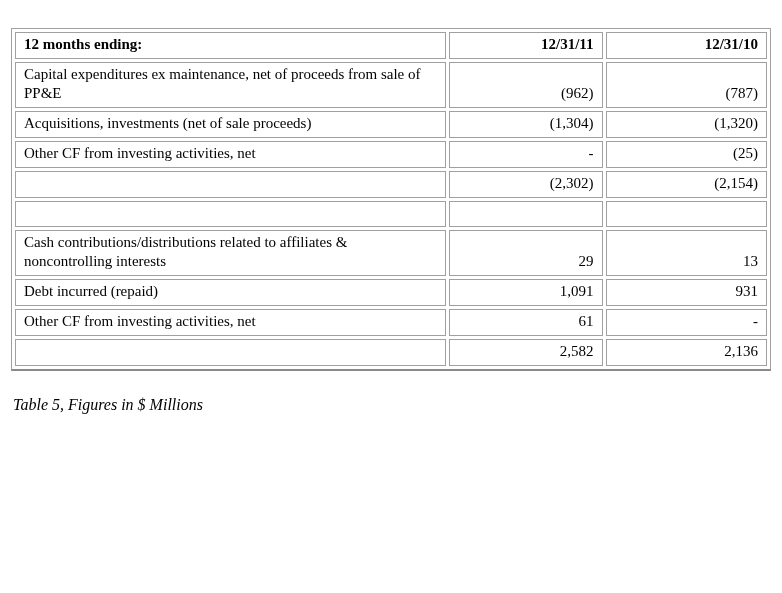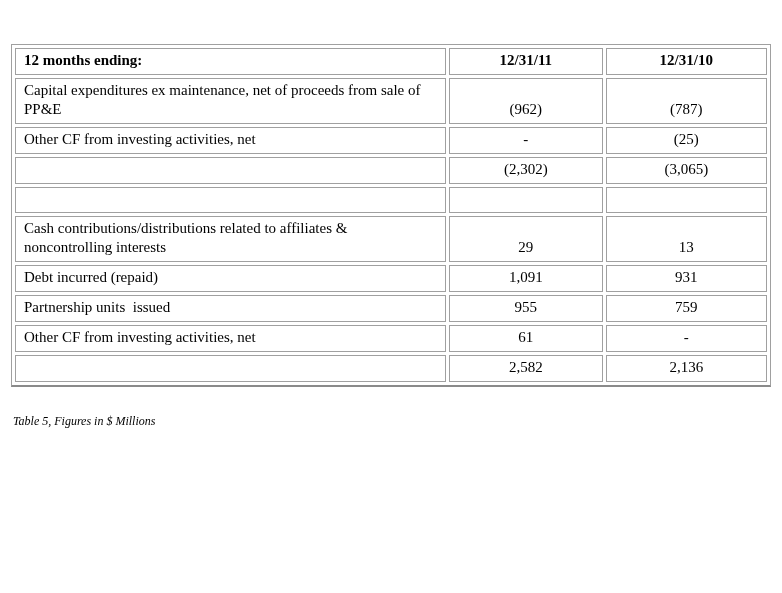--- a/index.html
+++ b/index.html
@@ -24,21 +24,21 @@
   .page {
     padding: 8px 10px 0 11px;
   }
   .doc-title {
     font-size: 16px;
     font-weight: bold;
     margin: 0;
     line-height: 20px;
   }
   table.funds-table {
-    margin-top: 36px;
+    margin-top: 20px;
     width: 760px;
     table-layout: fixed;
     border-collapse: separate;
     border-spacing: 3px;
     border: 1px solid var(--border);
     border-bottom: 2px solid var(--border_dark);
     background: var(--background);
   }
   table.funds-table td {
     border: 1px solid var(--border);
@@ -46,36 +46,36 @@
     line-height: 19px;
     padding: 2px 8px 4px 8px;
     vertical-align: bottom;
     overflow: hidden;
   }
   td.label-cell {
     text-align: left;
     white-space: pre-wrap;
   }
   td.num-cell {
-    text-align: center;
+    text-align: right;
   }
   tr.header-row td {
     font-weight: bold;
     height: 27px;
   }
   tr.bold td {
     font-weight: normal;
   }
   tr.spacer td {
     height: 26px;
   }
   .table-caption {
     margin-top: 24px;
     margin-left: 2px;
-    font-size: 12px;
+    font-size: 16px;
     font-style: italic;
     line-height: 20px;
   }
 </style>
 </head>
 <body>
 
 <div class="page">
 
 
@@ -90,48 +90,48 @@
         <td class="label-cell">12 months ending:</td>
         <td class="num-cell">12/31/11</td>
         <td class="num-cell">12/31/10</td>
       </tr>
     <tr>
     <td class="label-cell">Capital expenditures ex maintenance, net of proceeds from sale of PP&amp;E</td>
     <td class="num-cell">(962)</td>
     <td class="num-cell">(787)</td>
   </tr>
         <tr>
+    <td class="label-cell">Acquisitions, investments (net of sale proceeds)</td>
+    <td class="num-cell">(1,304)</td>
+    <td class="num-cell">(1,320)</td>
+  </tr>
+        <tr>
     <td class="label-cell">Other CF from investing activities, net</td>
     <td class="num-cell">-</td>
     <td class="num-cell">(25)</td>
   </tr>
         <tr class="bold">
     <td class="label-cell"></td>
     <td class="num-cell">(2,302)</td>
-    <td class="num-cell">(3,065)</td>
+    <td class="num-cell">(2,154)</td>
   </tr>
         <tr class="spacer">
     <td class="label-cell"></td>
     <td class="num-cell"></td>
     <td class="num-cell"></td>
   </tr>
         <tr>
     <td class="label-cell">Cash contributions/distributions related to affiliates &amp; noncontrolling interests</td>
     <td class="num-cell">29</td>
     <td class="num-cell">13</td>
   </tr>
         <tr>
     <td class="label-cell">Debt incurred (repaid)</td>
     <td class="num-cell">1,091</td>
     <td class="num-cell">931</td>
-  </tr>
-        <tr>
-    <td class="label-cell">Partnership units  issued</td>
-    <td class="num-cell">955</td>
-    <td class="num-cell">759</td>
   </tr>
         <tr>
     <td class="label-cell">Other CF from investing activities, net</td>
     <td class="num-cell">61</td>
     <td class="num-cell">-</td>
   </tr>
         <tr class="bold">
     <td class="label-cell"></td>
     <td class="num-cell">2,582</td>
     <td class="num-cell">2,136</td>

